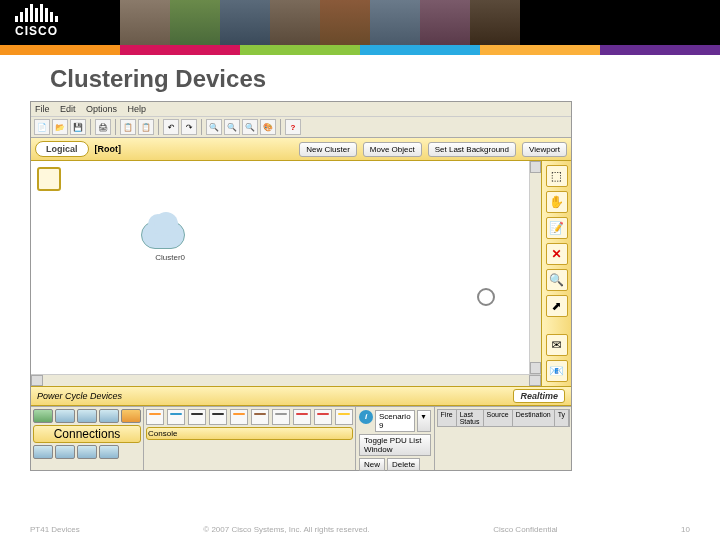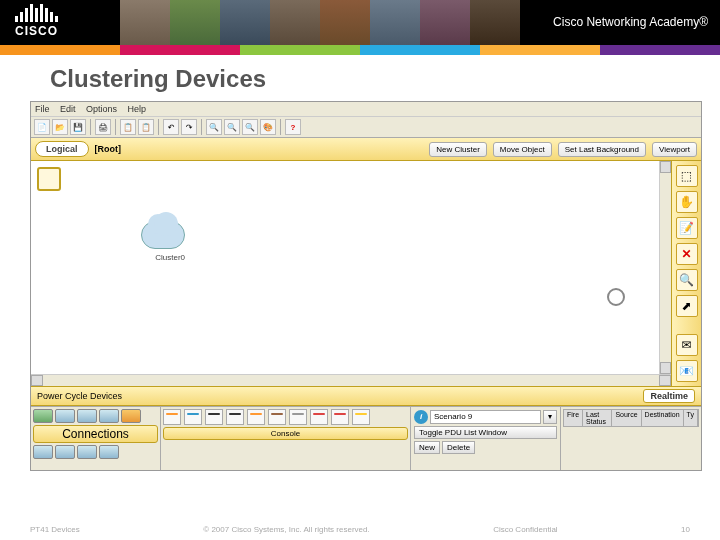--- a/index.html
+++ b/index.html
@@ -24,21 +24,21 @@
   .academy-text { position: absolute; right: 12px; top: 15px; color: #fff; font-size: 12px; }
   .color-strip { height: 10px; display: flex; }
   .color-strip div { flex: 1; }
   .cs1 { background: #f7941d; } .cs2 { background: #d4145a; } .cs3 { background: #8cc63f; }
   .cs4 { background: #29abe2; } .cs5 { background: #fbb03b; } .cs6 { background: #662d91; }
   
   
   .slide-title { font-size: 24px; color: #555; padding: 10px 0 8px 50px; }
   
   
-  .app { margin: 0 30px; border: 1px solid #999; background: #fff; width: 672px; height: 370px; display: flex; flex-direction: column; }
+  .app { margin: 0 30px; border: 1px solid #999; background: #fff; width: 542px; height: 370px; display: flex; flex-direction: column; }
   .menubar { background: #ece9d8; padding: 2px 4px; font-size: 9px; color: #333; border-bottom: 1px solid #ccc; }
   .menubar span { margin-right: 8px; cursor: default; }
   
   .toolbar1 { background: #ece9d8; padding: 2px 3px; border-bottom: 1px solid #aaa; display: flex; gap: 2px; align-items: center; }
   .tbtn { width: 16px; height: 16px; background: #f5f5f5; border: 1px solid #bbb; font-size: 8px; display: flex; align-items: center; justify-content: center; }
   .tbtn.sep { width: 1px; background: #aaa; border: none; margin: 0 2px; }
   
   .toolbar2 { background: linear-gradient(#fff2b8, #f5d978); padding: 3px 4px; display: flex; align-items: center; gap: 6px; font-size: 9px; border-bottom: 1px solid #c0a020; }
   .tab-logical { background: #fff; border: 1px solid #c0a020; border-radius: 8px; padding: 2px 10px; font-weight: bold; color: #444; }
   .pill-btn { background: linear-gradient(#fefefe, #e8e8e8); border: 1px solid #aaa; border-radius: 3px; padding: 2px 6px; font-size: 8px; }
@@ -57,40 +57,40 @@
   .hscroll .arrow { width: 12px; background: #ddd; border: 1px solid #aaa; }
   .hscroll .track { flex: 1; }
   .vscroll { width: 12px; background: #ece9d8; border-left: 1px solid #ccc; display: flex; flex-direction: column; }
   .vscroll .arrow { height: 12px; background: #ddd; border: 1px solid #aaa; }
   .vscroll .track { flex: 1; }
   
   .rtoolbar { width: 30px; background: linear-gradient(90deg, #fff2b8, #f5d978); border-left: 1px solid #c0a020; display: flex; flex-direction: column; align-items: center; padding: 4px 0; gap: 4px; }
   .rtool { width: 22px; height: 22px; background: #fff8dc; border: 1px solid #c9a227; border-radius: 2px; display: flex; align-items: center; justify-content: center; font-size: 12px; }
   .rtool.red { color: #d00; font-weight: bold; }
   
-  .pcd-bar { background: linear-gradient(#fff2b8, #f5d978); padding: 2px 6px; font-size: 9px; border-top: 1px solid #c0a020; border-bottom: 1px solid #c0a020; display: flex; justify-content: space-between; align-items: center; }
+  .pcd-bar { background: linear-gradient(#fff2b8, #f5d978); padding: 2px 6px; font-size: 9px; border-top: 1px solid #c0a020; border-bottom: 1px solid #c0a020; display: flex; justify-content: space-between; align-items: center; font-style: italic; }
   .realtime { font-weight: bold; color: #333; background: #fff; padding: 1px 6px; border: 1px solid #c0a020; border-radius: 3px; }
   
   .bottom { display: flex; background: #ece9d8; height: 64px; border-top: 1px solid #aaa; }
   .dev-panel { width: 130px; border-right: 1px solid #aaa; padding: 2px; }
   .dev-row { display: flex; gap: 2px; margin-bottom: 2px; }
   .dev { width: 20px; height: 14px; border: 1px solid #888; background: linear-gradient(#d0e8f0, #90b8d0); border-radius: 2px; }
   .dev.r { background: linear-gradient(#a8d8a8, #68a868); }
   .dev.o { background: linear-gradient(#f8c868, #e89838); }
   .conn-label { background: linear-gradient(#fff2b8, #f5d978); text-align: center; font-size: 12px; padding: 1px; border: 1px solid #c0a020; border-radius: 3px; }
   
   .cable-panel { flex: 1; padding: 2px; border-right: 1px solid #aaa; }
   .cable-row { display: flex; gap: 3px; margin-bottom: 2px; }
   .cable { width: 18px; height: 16px; border: 1px solid #aaa; background: #f8f8f8; position: relative; }
   .cable::after { content: ''; position: absolute; top: 3px; left: 2px; right: 2px; height: 2px; border-radius: 1px; }
   .c-bk::after { background: #333; } .c-gy::after { background: #999; }
   .c-bl::after { background: #39c; } .c-or::after { background: #f93; }
   .c-rd::after { background: #d44; } .c-br::after { background: #964; }
   .c-yl::after { background: #fc3; }
-  .console-label { background: linear-gradient(#fff2b8, #f5d978); text-align: center; font-size: 8px; padding: 1px; border: 1px solid #c0a020; border-radius: 3px; margin-top: 2px; }
+  .console-label { background: linear-gradient(#fff2b8, #f5d978); font-size: 8px; padding: 1px; border: 1px solid #c0a020; border-radius: 3px; margin-top: 2px; }
   
   .scenario-panel { width: 150px; padding: 3px; border-right: 1px solid #aaa; font-size: 8px; }
   .scen-row { display: flex; gap: 2px; margin-bottom: 2px; }
   .scen-btn { background: linear-gradient(#fefefe, #e0e0e0); border: 1px solid #aaa; padding: 1px 4px; font-size: 8px; }
   .scen-field { flex: 1; background: #fff; border: 1px solid #aaa; padding: 1px 3px; }
   .info-i { width: 14px; height: 14px; border-radius: 50%; background: #39c; color: #fff; text-align: center; font-style: italic; font-weight: bold; line-height: 14px; }
   
   .pdu-panel { width: 140px; padding: 2px; font-size: 7px; }
   .pdu-head { display: flex; background: #ddd; border: 1px solid #aaa; }
   .pdu-head span { padding: 1px 3px; border-right: 1px solid #aaa; }
@@ -121,21 +121,20 @@
   <div class="banner-photos">
     <div class="photo p1"></div>
       <div class="photo p2"></div>
       <div class="photo p3"></div>
       <div class="photo p4"></div>
     <div class="photo p5"></div>
       <div class="photo p6"></div>
       <div class="photo p7"></div>
       <div class="photo p8"></div>
   </div>
-  <div class="academy-text">Cisco Networking Academy®</div>
 </div>
 <div class="color-strip">
   <div class="cs1"></div>
     <div class="cs2"></div>
     <div class="cs3"></div>
     <div class="cs4"></div>
     <div class="cs5"></div>
     <div class="cs6"></div>
 </div>
 

